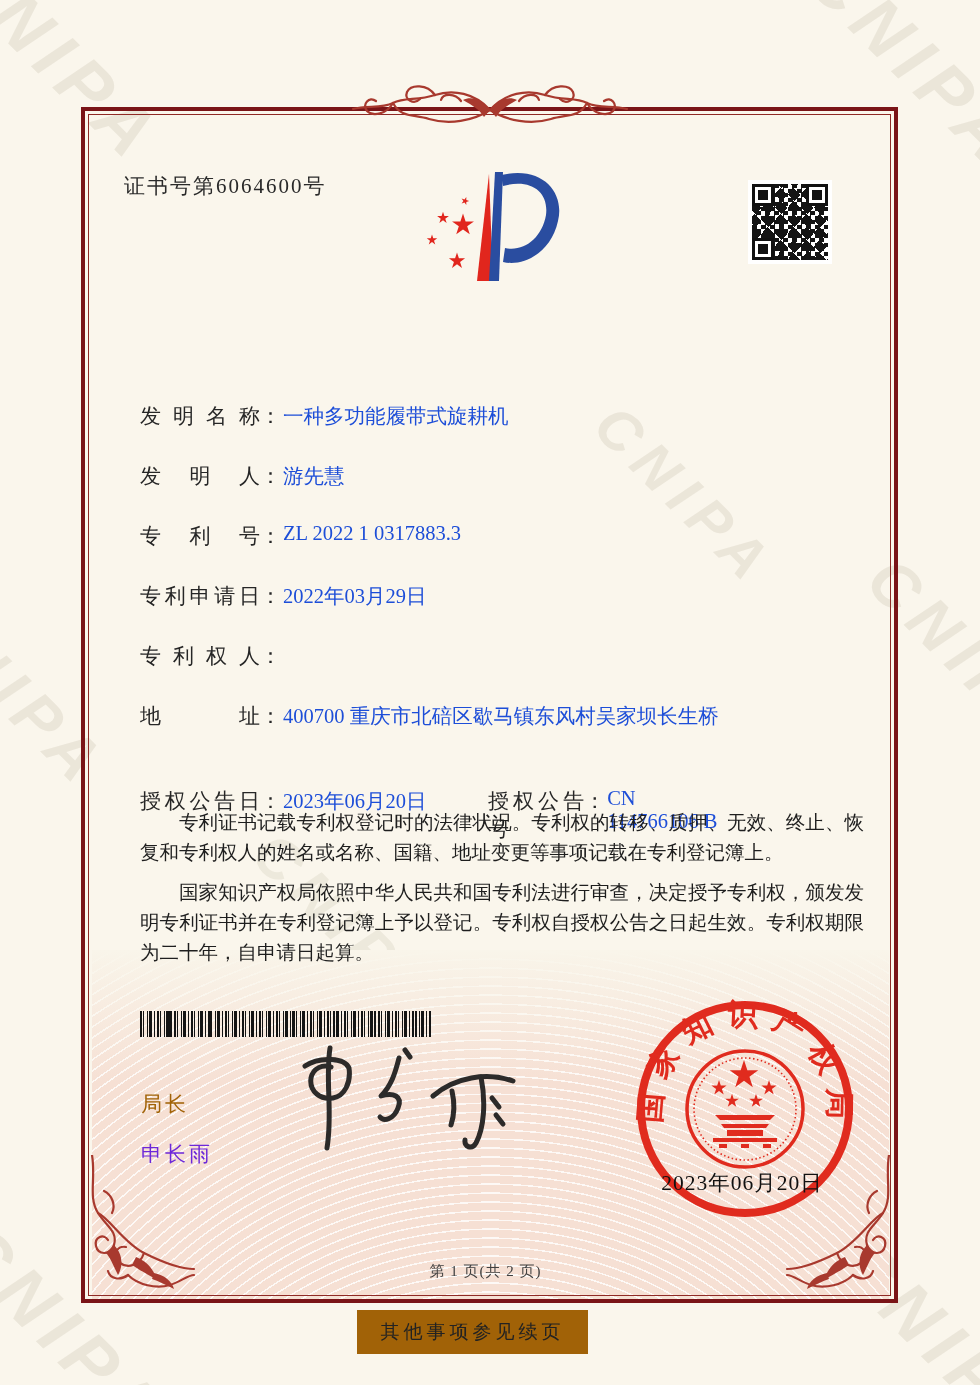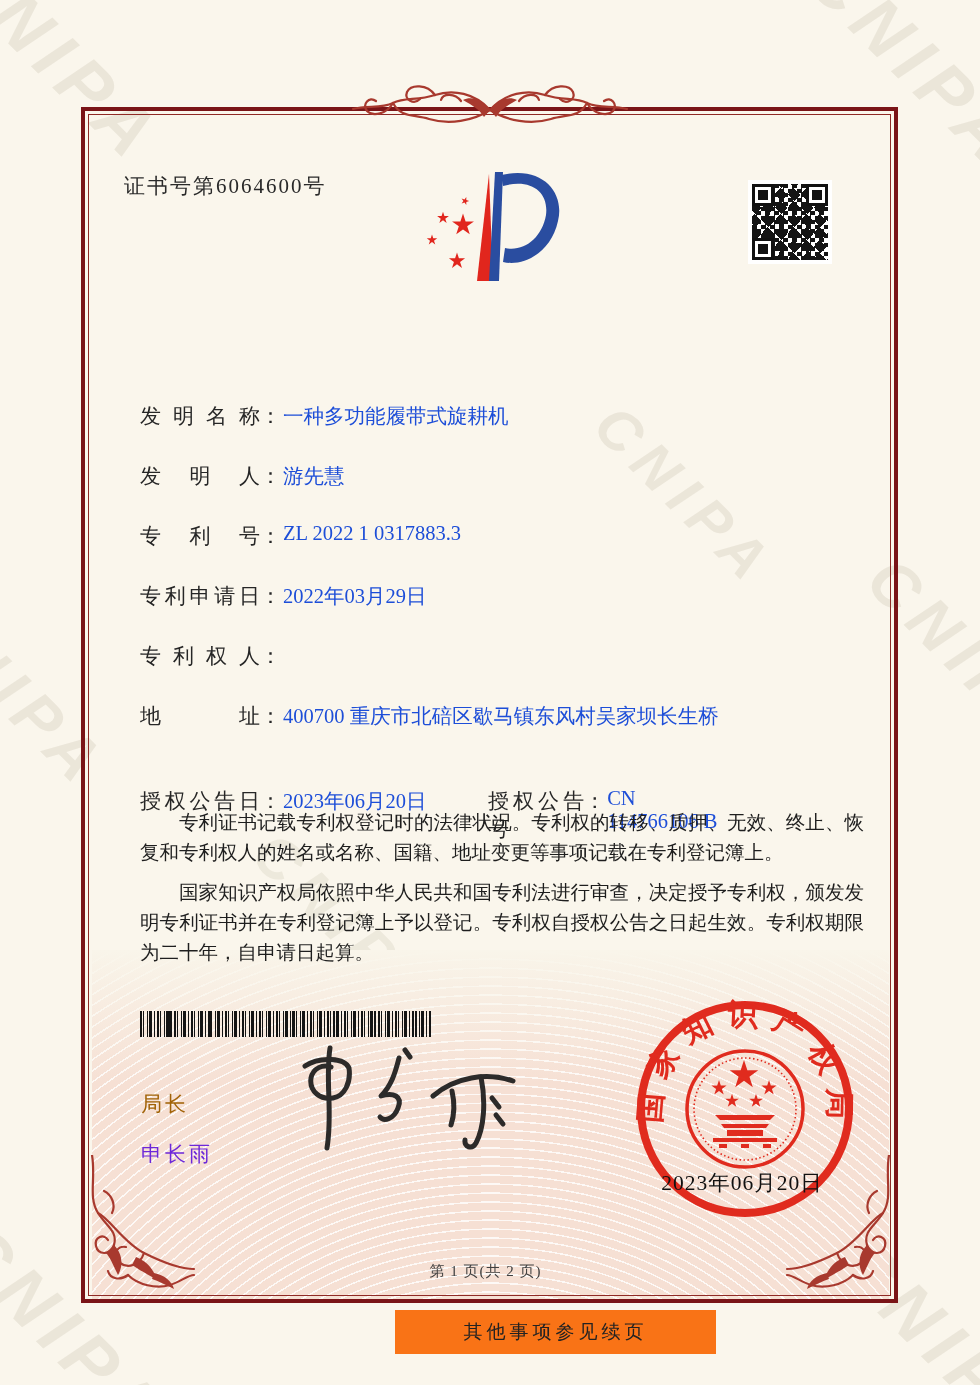--- a/index.html
+++ b/index.html
@@ -74,22 +74,22 @@
   .director-name{position:absolute;left:141px;top:1140px;font-family:"Liberation Sans","DejaVu Sans",sans-serif;
      font-size:21px;letter-spacing:3px;color:#6d28d9;}
   .signature{position:absolute;left:285px;top:1042px;}
   .seal{position:absolute;left:633px;top:997px;opacity:.96;}
   .seal-date{position:absolute;left:642px;top:1168px;width:200px;text-align:center;
      font-size:21.5px;letter-spacing:1px;color:#111;z-index:5;}
 
   
   .page-info{position:absolute;left:81px;top:1262px;width:809px;text-align:center;
      font-size:15px;letter-spacing:1px;color:#404040;}
-  .cont-note{position:absolute;left:357px;top:1310px;width:321px;height:44px;line-height:44px;
-     background:#f97316;text-align:center;font-size:19px;letter-spacing:4px;color:#222;margin-left:38px;}
+  .cont-note{position:absolute;left:357px;top:1310px;width:231px;height:44px;line-height:44px;
+     background:#a16207;text-align:center;font-size:19px;letter-spacing:4px;color:#222;}
 </style>
 </head>
 <body>
 
 <div class="page">
 
   <div class="wm big wm1">CNIPA</div>
   <div class="wm big wm2">CNIPA</div>
   <div class="wm wm3">CNIPA</div>
   <div class="wm wm4">CNIPA</div>

